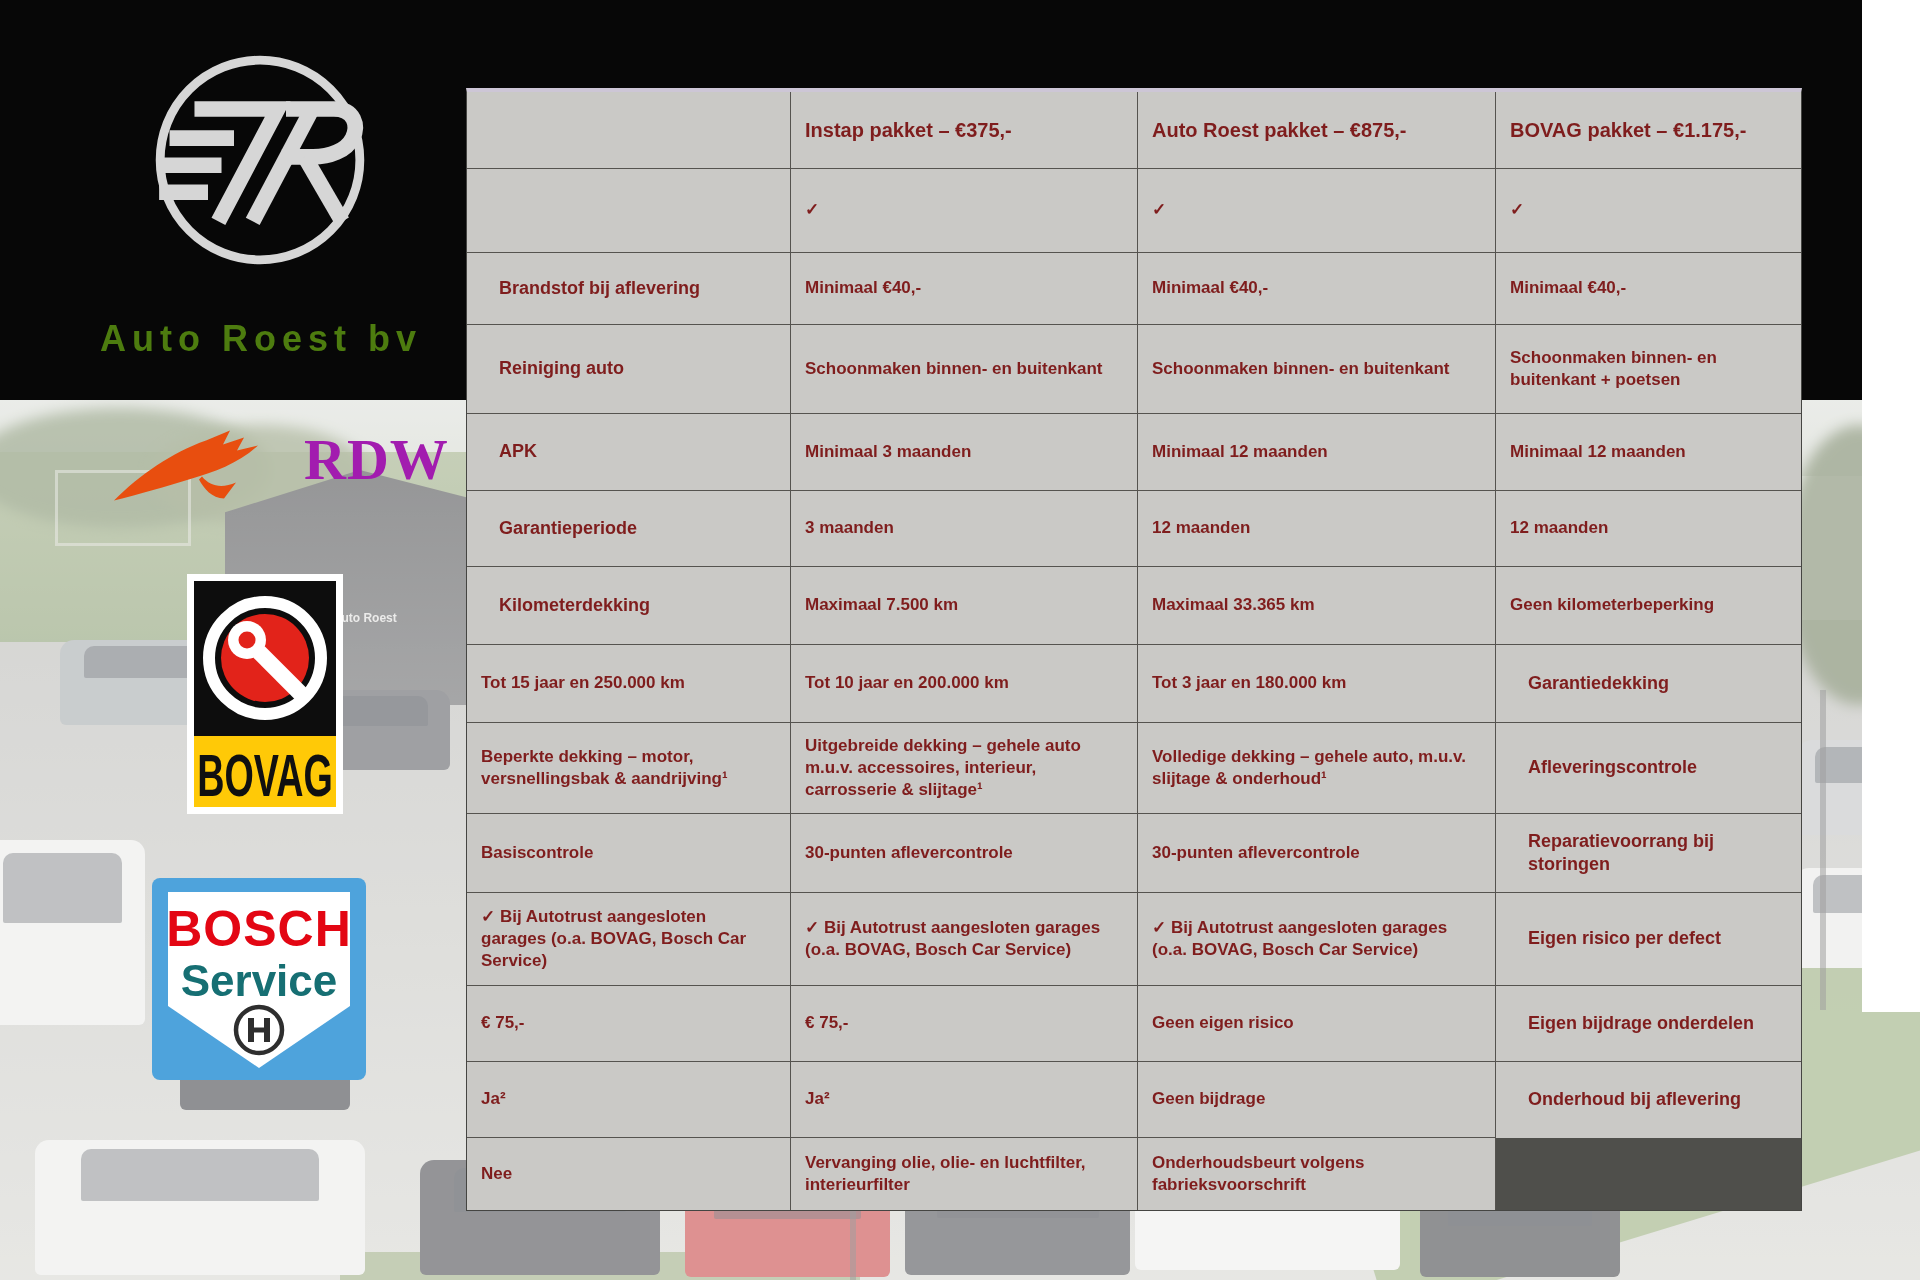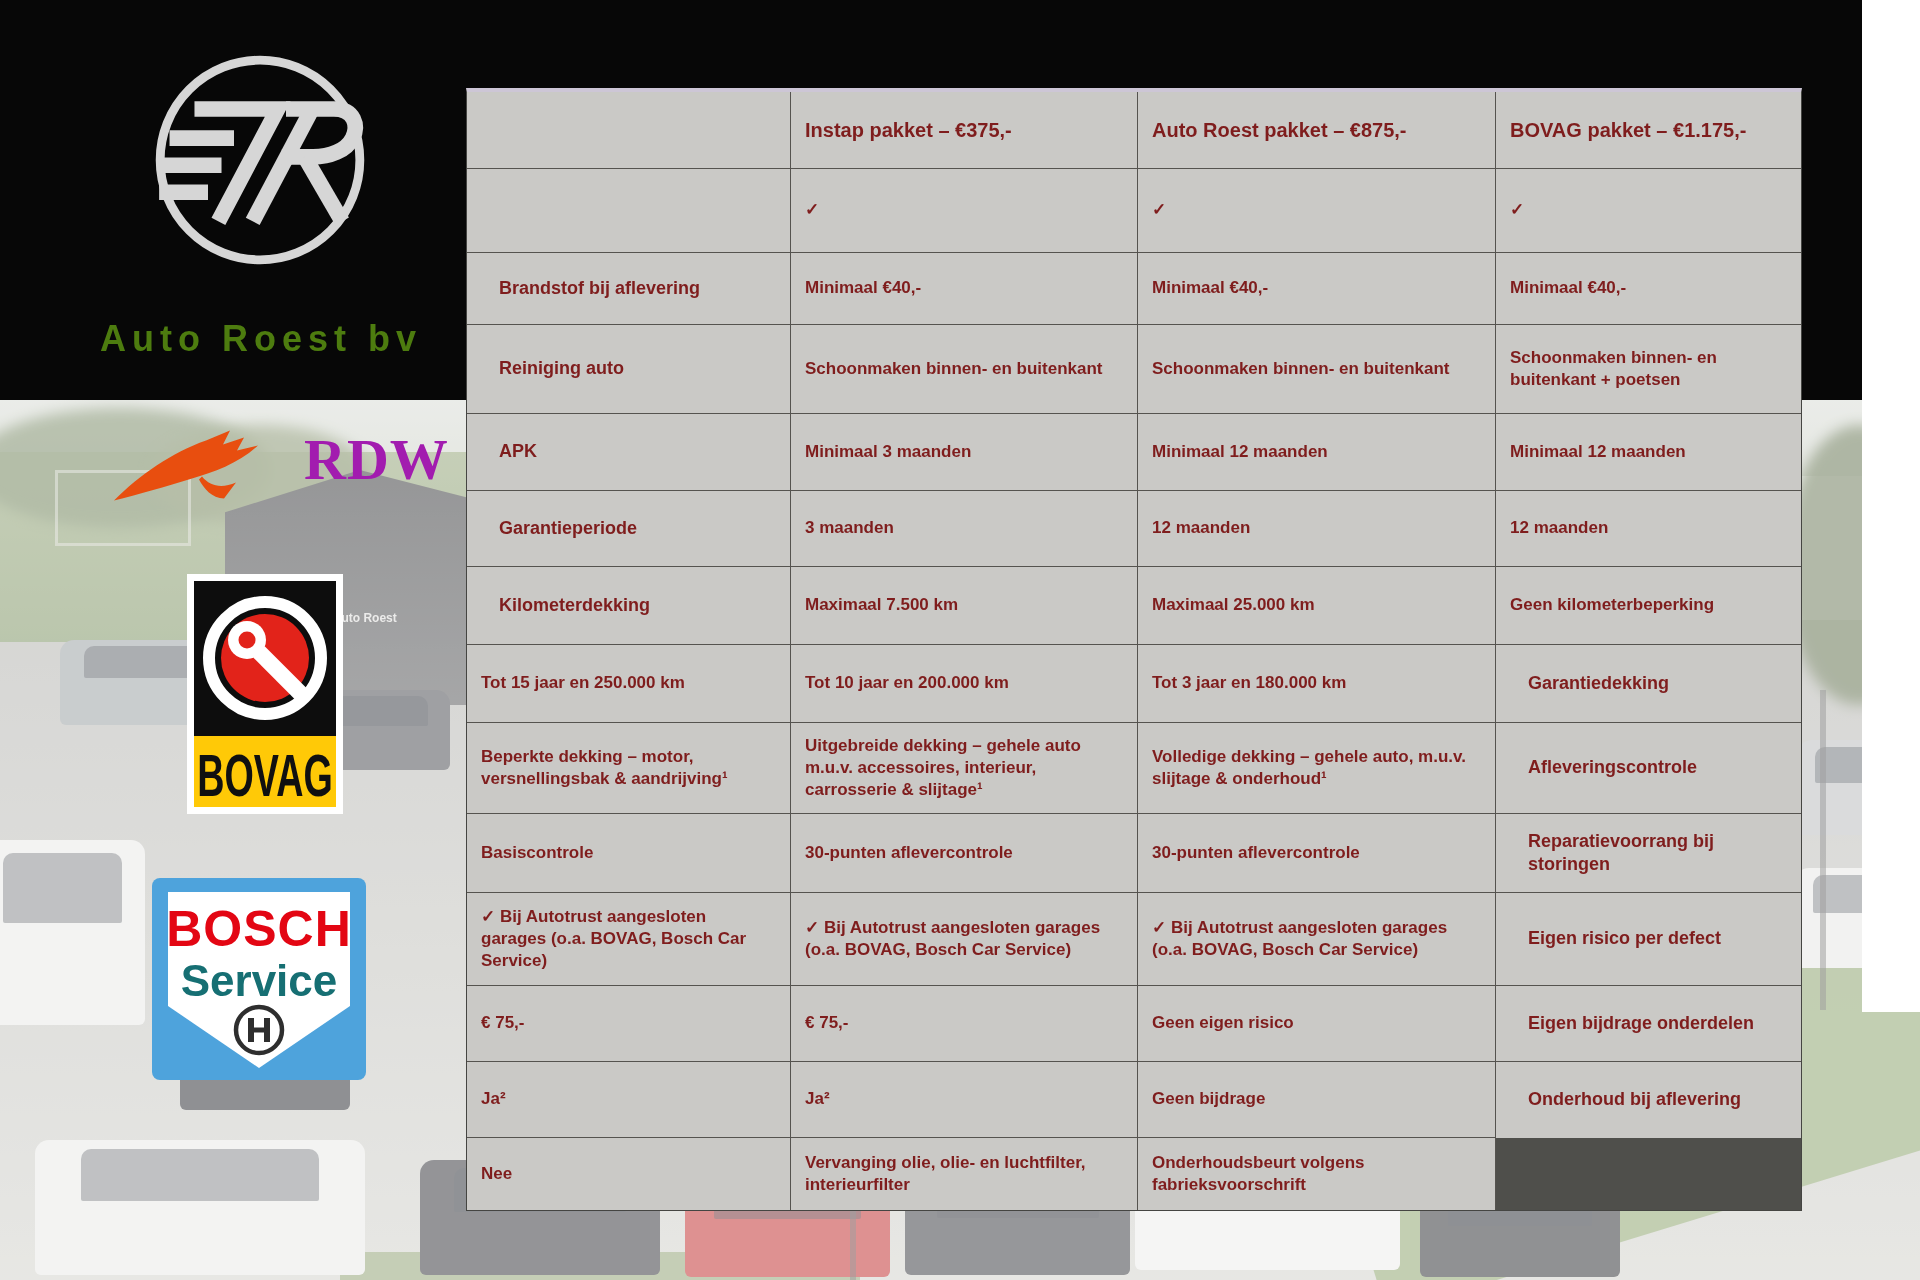--- a/index.html
+++ b/index.html
@@ -184,21 +184,21 @@
     <div class="cell">Minimaal 12 maanden</div>
     <div class="cell">Minimaal 12 maanden</div>
 
     <div class="cell c-label">Garantieperiode</div>
     <div class="cell">3 maanden</div>
     <div class="cell">12 maanden</div>
     <div class="cell">12 maanden</div>
 
     <div class="cell c-label">Kilometerdekking</div>
     <div class="cell">Maximaal 7.500 km</div>
-    <div class="cell">Maximaal 25.000 km</div>
+    <div class="cell">Maximaal 33.365 km</div>
     <div class="cell">Geen kilometerbeperking</div>
 
     <div class="cell">Tot 15 jaar en 250.000 km</div>
     <div class="cell">Tot 10 jaar en 200.000 km</div>
     <div class="cell">Tot 3 jaar en 180.000 km</div>
 
     <div class="cell c-label">Garantiedekking</div>
     <div class="cell">Beperkte dekking – motor, versnellingsbak &amp; aandrijving¹</div>
     <div class="cell">Uitgebreide dekking – gehele auto m.u.v. accessoires, interieur, carrosserie &amp; slijtage¹</div>
     <div class="cell">Volledige dekking – gehele auto, m.u.v. slijtage &amp; onderhoud¹</div>

